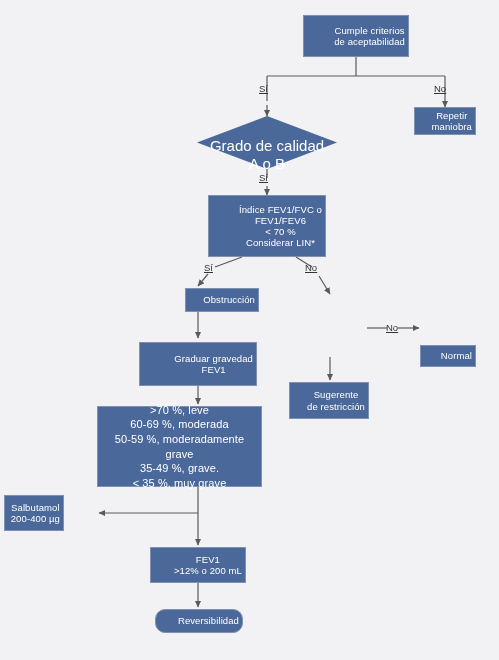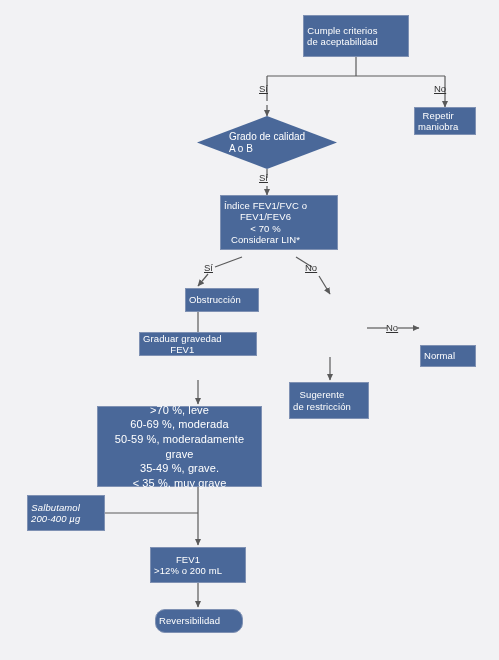--- a/index.html
+++ b/index.html
@@ -27,21 +27,21 @@
     pointer-events: none;
   }
   .node {
     position: absolute;
     box-sizing: border-box;
     background: #4a6899;
     border: 1px solid #7f91b3;
     color: #ffffff;
     display: flex;
     align-items: center;
-    justify-content: flex-start;
+    justify-content: flex-end;
     text-align: center;
     line-height: 1.18;
     font-size: 9.5px;
     letter-spacing: 0.1px;
     z-index: 2;
   }
   .node .txt {
     white-space: pre-line;
     padding: 0 3px;
   }
@@ -52,28 +52,29 @@
   .diamond .shape {
     position: absolute;
     left: 0;
     top: 0;
     width: 100%;
     height: 100%;
   }
   .diamond .dlabel {
     position: absolute;
     left: 0;
-    top: 0;
+    top: 12px;
     width: 100%;
     height: 100%;
     display: flex;
     align-items: center;
     justify-content: center;
+    text-align: center;
     color: #ffffff;
-    font-size: 10px;
+    font-size: 15px;
     line-height: 1.18;
     white-space: pre-line;
   }
   .edge-label {
     position: absolute;
     color: #333333;
     font-size: 9.5px;
     z-index: 3;
     white-space: nowrap;
     text-decoration: underline;
@@ -147,21 +148,21 @@
   <div class="diamond" style="left:197px; top:116px; width:140px; height:53px;">
     <svg class="shape" viewBox="0 0 140 53" preserveAspectRatio="none">
       <polygon points="70,0 140,26.5 70,53 0,26.5" fill="#4a6899"></polygon>
     </svg>
     <div class="dlabel">Grado de calidad
 A o B</div>
   </div>
 
   <div class="edge-label" style="left:259px; top:172px;">Sí</div>
 
-  <div class="node" style="left:208px; top:195px; width:118px; height:55px;margin-left:12px;">
+  <div class="node" style="left:208px; top:195px; width:118px; height:62px;">
     <span class="txt">Índice FEV1/FVC o
 FEV1/FEV6
 &lt; 70 %
 Considerar LIN*</span>
   </div>
 
   <div class="edge-label" style="left:204px; top:262px;">Sí</div>
 
   <div class="edge-label" style="left:305px; top:262px;">No</div>
 
@@ -169,39 +170,39 @@
     <span class="txt">Obstrucción</span>
   </div>
 
 
   <div class="edge-label" style="left:386px; top:322px;">No</div>
 
   <div class="node" style="left:420px; top:317px; width:56px; height:22px;margin-top:28px;">
     <span class="txt">Normal</span>
   </div>
 
-  <div class="node" style="left:139px; top:332px; width:118px; height:24px;">
+  <div class="node" style="left:139px; top:342px; width:118px; height:44px;">
     <span class="txt">Graduar gravedad
 FEV1</span>
   </div>
 
   <div class="node" style="left:289px; top:382px; width:80px; height:37px;">
     <span class="txt">Sugerente
 de restricción</span>
   </div>
 
   <div class="node severity" style="left:97px; top:406px; width:165px; height:81px;">
     <span class="txt">&gt;70 %, leve
 60-69 %, moderada
 50-59 %, moderadamente grave
 35-49 %, grave.
 &lt; 35 %, muy grave</span>
   </div>
 
-  <div class="node" style="left:27px; top:495px; width:78px; height:36px;font-style:italic;">
+  <div class="node" style="left:4px; top:495px; width:60px; height:36px;">
     <span class="txt">Salbutamol
 200-400 µg</span>
   </div>
 
   <div class="node" style="left:150px; top:547px; width:96px; height:36px;">
     <span class="txt">FEV1
 &gt;12% o 200 mL</span>
   </div>
 
   <div class="node" style="left:155px; top:609px; width:88px; height:24px;border-radius:10px;">

